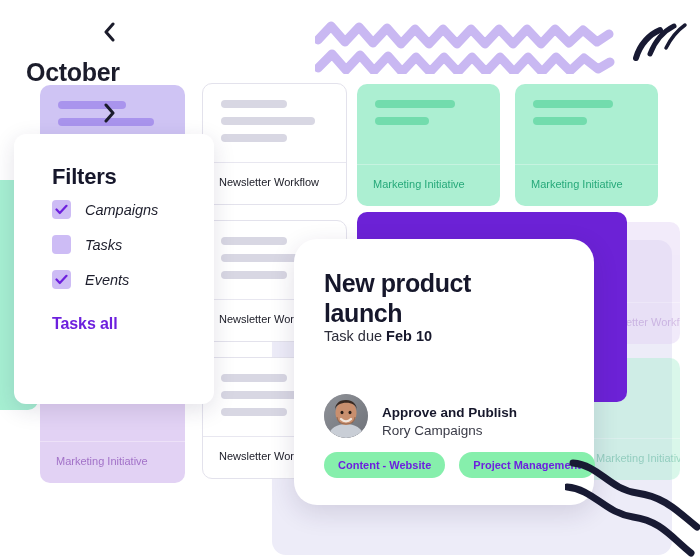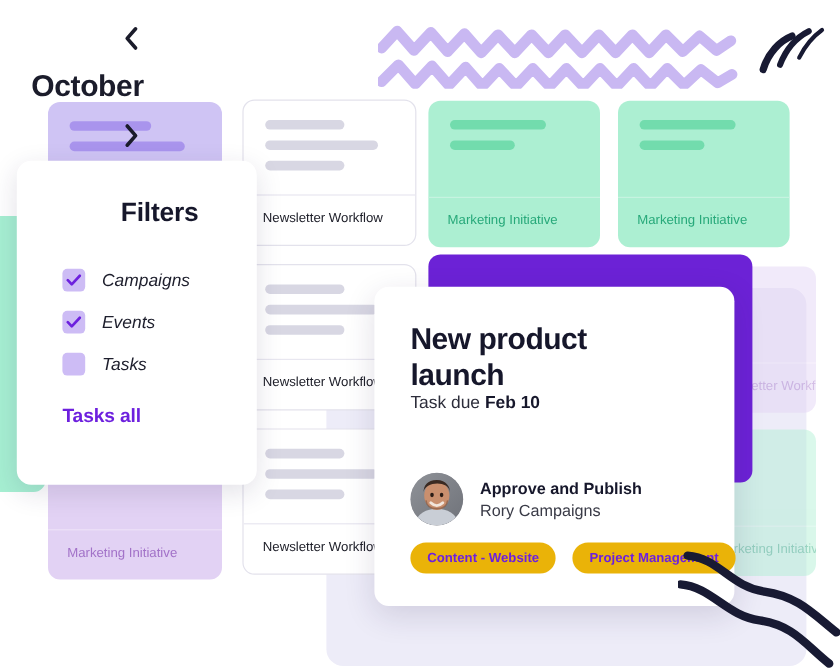--- a/index.html
+++ b/index.html
@@ -171,23 +171,22 @@
     background: #ffffff;
     border-radius: 12px;
     box-shadow: 0 6px 22px rgba(40, 30, 80, 0.13);
     box-sizing: border-box;
     padding: 30px 0 0 38px;
   }
   .filters-title {
     font-size: 22px;
     font-weight: 700;
     color: #16172B;
-    margin-bottom: 34px;
+    margin-bottom: 10px;
     letter-spacing: -0.2px;
-    text-align: center;
   }
   .filter-row {
     display: flex;
     align-items: center;
     gap: 14px;
     margin-bottom: 16px;
   }
   .checkbox {
     width: 19px;
     height: 19px;
@@ -208,26 +207,26 @@
     margin-top: 26px;
     font-size: 16px;
     font-weight: 700;
     color: #6D20DE;
     letter-spacing: -0.1px;
   }
 
   
   .detail-card {
     position: absolute;
-    left: 312px;
+    left: 294px;
     top: 239px;
     width: 300px;
     height: 266px;
     background: #ffffff;
-    border-radius: 12px;
+    border-radius: 23px;
     box-shadow: 0 8px 26px rgba(40, 30, 80, 0.14);
     box-sizing: border-box;
     padding: 30px 28px 0 30px;
   }
   .detail-title {
     font-size: 25px;
     font-weight: 700;
     color: #16172B;
     line-height: 1.18;
     letter-spacing: -0.4px;
@@ -239,21 +238,21 @@
   }
   .detail-due b {
     font-weight: 700;
     color: #16172B;
   }
   .assignee {
     position: absolute;
     left: 30px;
     top: 155px;
     display: flex;
-    align-items: center;
+    align-items: flex-end;
     gap: 14px;
   }
   .avatar {
     width: 44px;
     height: 44px;
     border-radius: 50%;
     overflow: hidden;
     flex: none;
     background: #9a9aa2;
     position: relative;
@@ -269,21 +268,21 @@
     color: #3A3B47;
   }
   .tags {
     position: absolute;
     left: 30px;
     top: 213px;
     display: flex;
     gap: 14px;
   }
   .tag {
-    background: #eab308;
+    background: #86efac;
     color: #6D20DE;
     font-size: 11px;
     font-weight: 700;
     padding: 7px 14px;
     border-radius: 20px;
     white-space: nowrap;
   }
 </style>
 </head>
 <body>
@@ -394,31 +393,31 @@
     <div class="filter-row">
       <div class="checkbox">
         <svg width="13" height="11" viewBox="0 0 13 11" fill="none">
           <path d="M1.5 5.5 L4.8 9 L11.5 1.8" stroke="#6D20DE" stroke-width="2.2" stroke-linecap="round" stroke-linejoin="round"></path>
         </svg>
       </div>
       <div class="filter-label">Campaigns</div>
     </div>
 
     <div class="filter-row">
+      <div class="checkbox unchecked"></div>
+      <div class="filter-label">Tasks</div>
+    </div>
+
+    <div class="filter-row">
       <div class="checkbox">
         <svg width="13" height="11" viewBox="0 0 13 11" fill="none">
           <path d="M1.5 5.5 L4.8 9 L11.5 1.8" stroke="#6D20DE" stroke-width="2.2" stroke-linecap="round" stroke-linejoin="round"></path>
         </svg>
       </div>
       <div class="filter-label">Events</div>
-    </div>
-
-    <div class="filter-row">
-      <div class="checkbox unchecked"></div>
-      <div class="filter-label">Tasks</div>
     </div>
 
     <div class="show-all">Tasks all</div>
   </div>
 
   <div class="detail-card">
     <div class="detail-title">New product launch</div>
 
     <div class="detail-due">
       <span>Task due </span><b>Feb 10</b>

